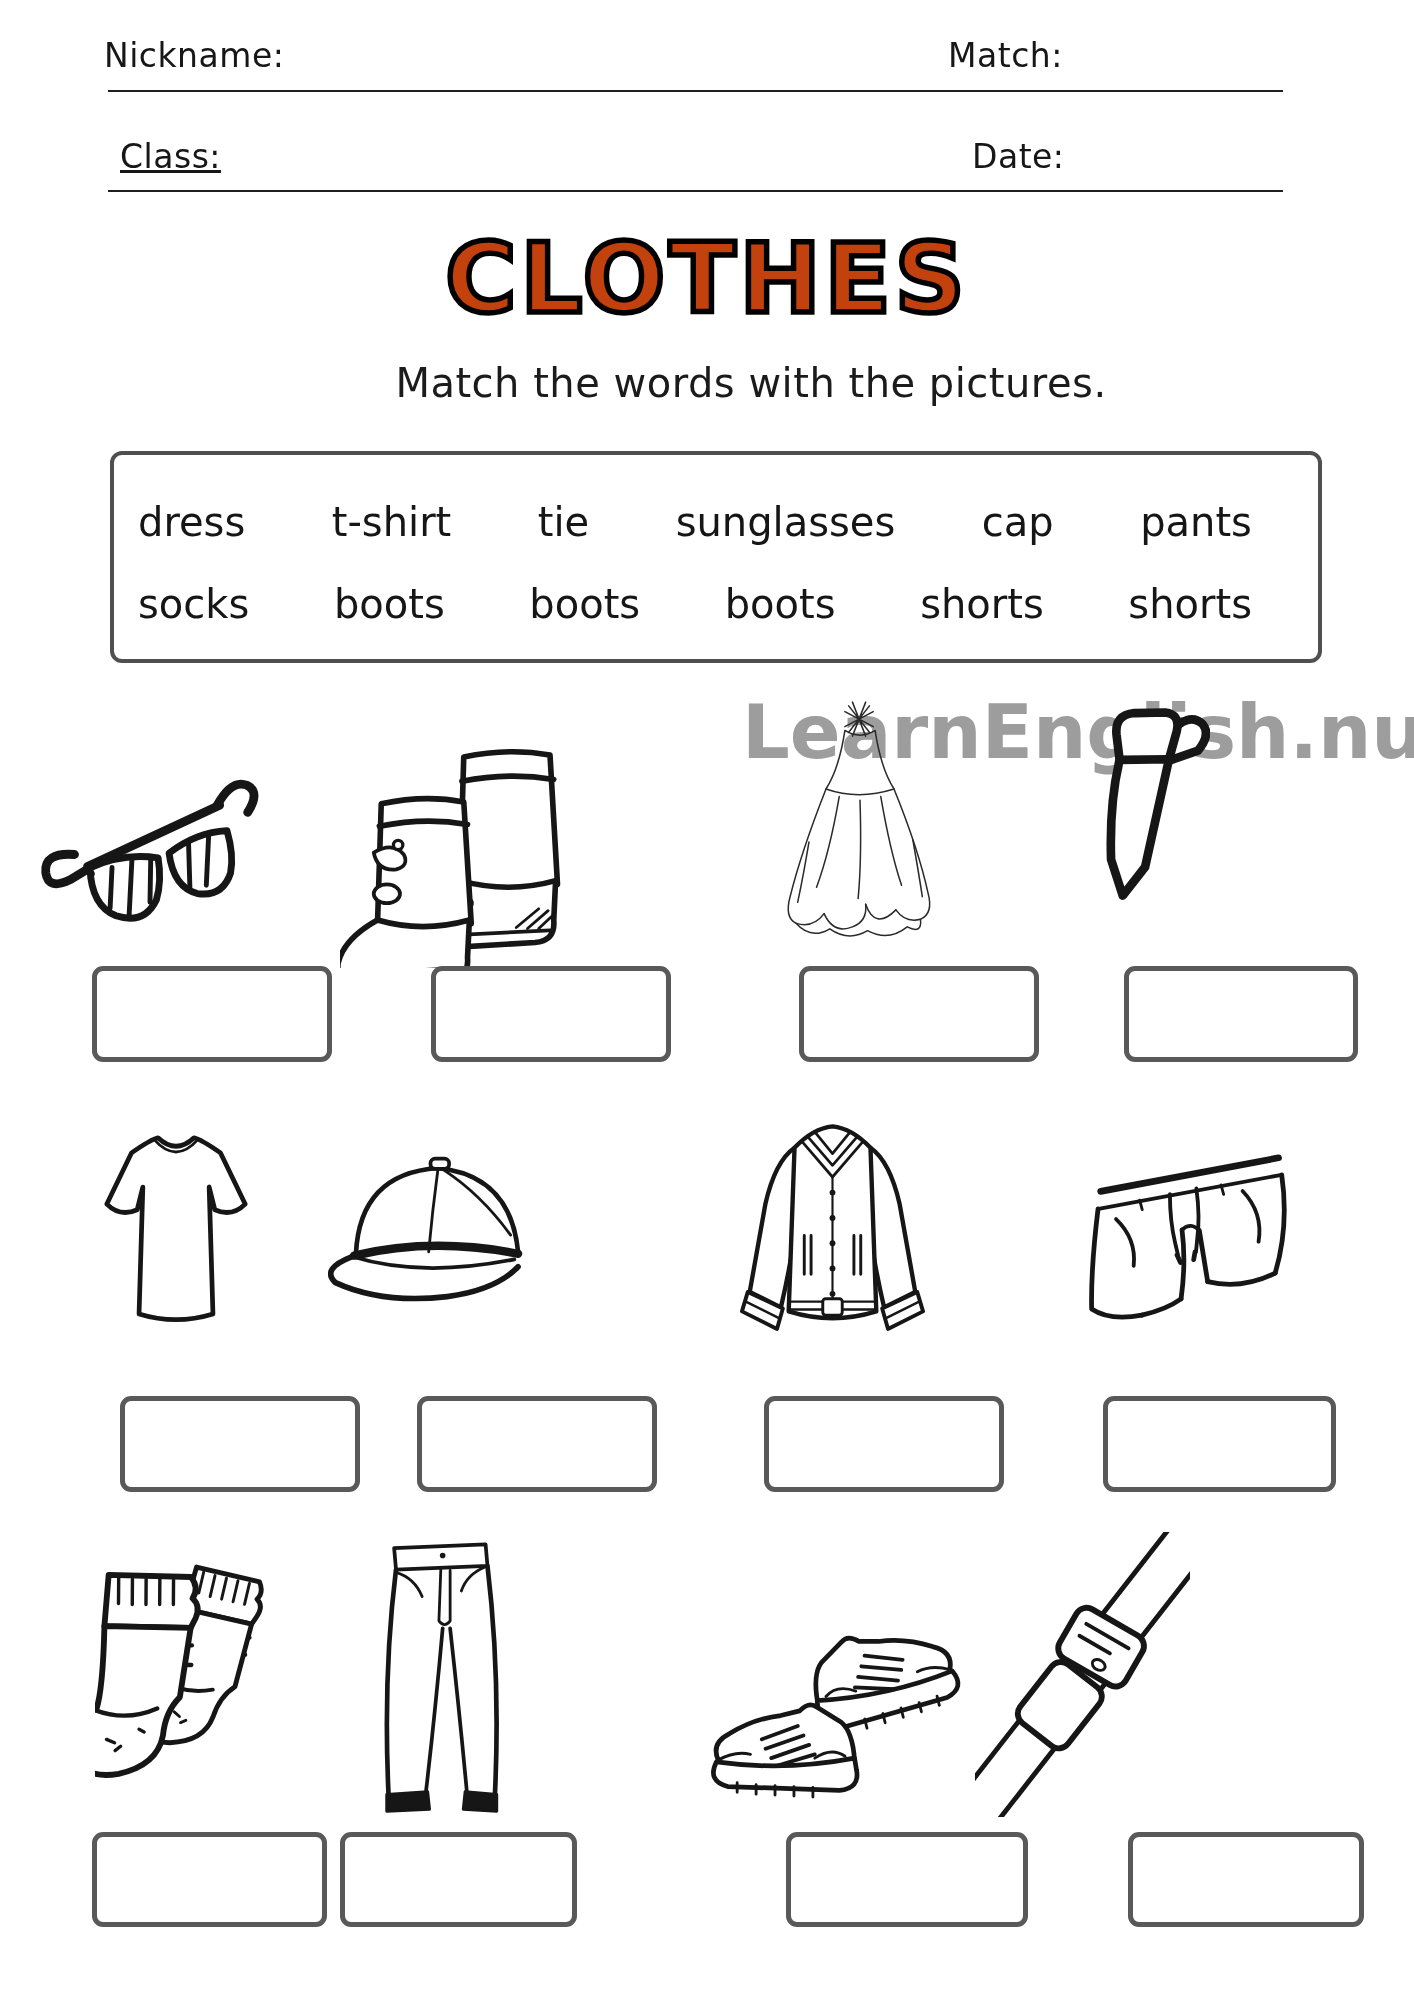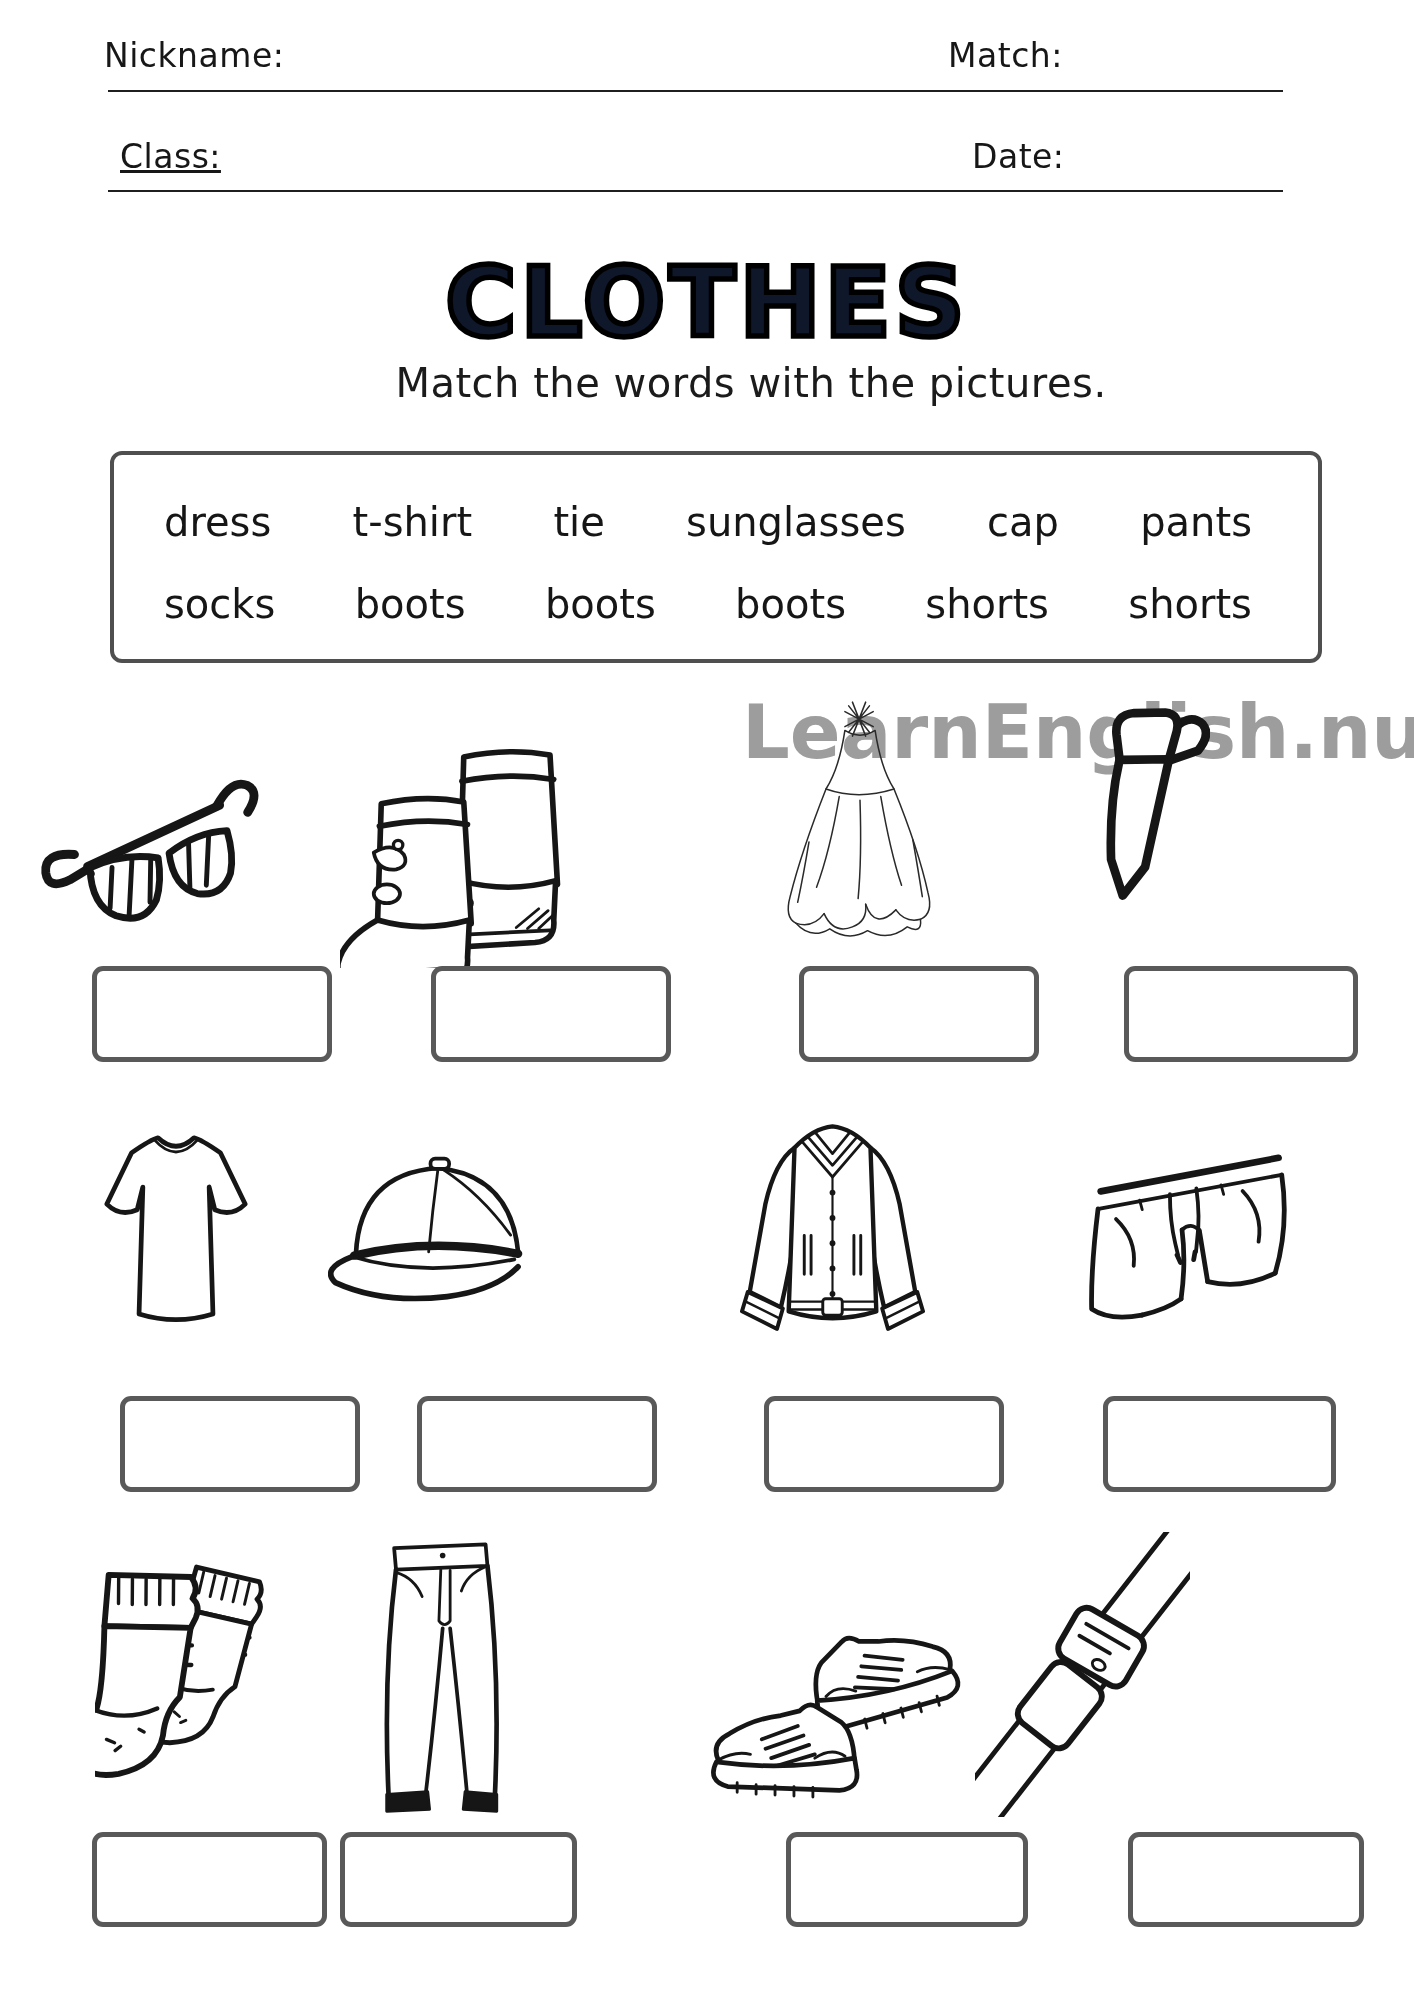--- a/index.html
+++ b/index.html
@@ -8,31 +8,31 @@
     font-family:"DejaVu Sans","Liberation Sans",sans-serif;color:#141414;
     overflow:hidden;
   }
   .abs{position:absolute;}
   
   .hdr-label{font-size:33px;color:#171717;letter-spacing:0.5px;}
   .hdr-line{height:0;border-top:2px solid #1f1f1f;}
   
   .title{
     width:1414px;text-align:center;font-size:97px;font-weight:bold;
-    letter-spacing:4px;color:#0f172a;margin-top:24px;-webkit-text-stroke:5.5px #000;
+    letter-spacing:4px;color:#c2410c;-webkit-text-stroke:5.5px #000;
   }
   .subtitle{width:1414px;text-align:center;font-size:40px;color:#1b1b1b;letter-spacing:0.5px;}
   
   .wordbank{
     left:110px;top:451px;width:1212px;height:212px;
     border:4px solid #4f4f4f;border-radius:12px;background:#fff;box-sizing:border-box;
     padding-top:26px;
   }
   .wb-row{display:flex;justify-content:space-between;align-items:center;height:82px;
-    padding:0 66px 0 50px;font-size:40px;color:#161616;}
+    padding:0 66px 0 24px;font-size:40px;color:#161616;}
   
   .watermark{
     left:742px;top:688px;font-size:75px;font-weight:bold;color:#9d9d9d;
     letter-spacing:0px;z-index:1;white-space:nowrap;
   }
   .art{z-index:2;}
   
   .ansbox{
     border:5px solid #595959;border-radius:11px;background:#fff;box-sizing:border-box;z-index:3;
   }

